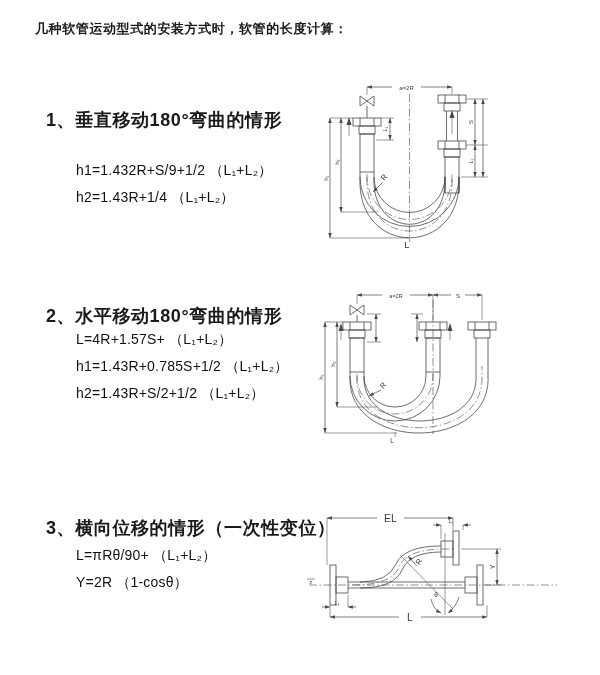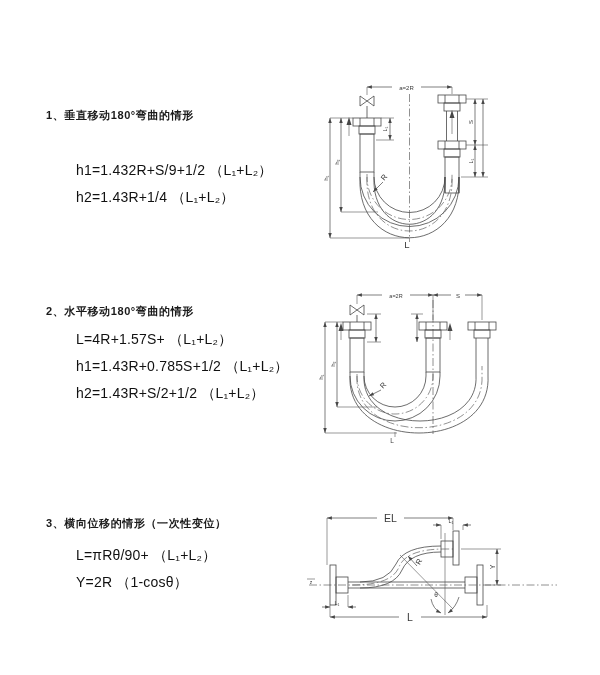--- a/index.html
+++ b/index.html
@@ -5,21 +5,21 @@
   html,body{margin:0;padding:0;background:#ffffff;}
   .page{
     position:relative;width:600px;height:675px;background:#ffffff;overflow:hidden;
     font-family:"Liberation Sans","DejaVu Sans",sans-serif;color:#1a1a1a;
   }
   .doc-title{
     position:absolute;left:35px;top:20px;font-size:13px;font-weight:700;
     letter-spacing:.6px;white-space:nowrap;
   }
   .sec-heading{
-    position:absolute;left:46px;font-size:11px;font-weight:700;
+    position:absolute;left:46px;font-size:18px;font-weight:700;
     letter-spacing:.6px;white-space:nowrap;
   }
   .formula{
     position:absolute;left:76px;font-size:14px;color:#111;
     letter-spacing:.2px;white-space:nowrap;
   }
   .h-s1{top:108px}.h-s2{top:304px}.h-s3{top:516px}
   .f-s1-0{top:135px}.f-s1-1{top:162px}.f-s1-2{top:189px}
   .f-s2-0{top:331px}.f-s2-1{top:358px}.f-s2-2{top:385px}
   .f-s3-0{top:547px}.f-s3-1{top:574px}.f-s3-2{top:600px}
@@ -32,20 +32,21 @@
   .solidfill{fill:#474747;stroke:none;}
   #d1{left:320px;top:78px;}
   #d2{left:315px;top:284px;}
   #d3{left:305px;top:503px;}
 </style>
 </head>
 <body>
 
 <div class="page">
 
+  <div class="doc-title">几种软管运动型式的安装方式时，软管的长度计算：</div>
 
   <div class="sec-heading h-s1">1、垂直移动180°弯曲的情形</div>
   <div class="formula f-s1-1">h1=1.432R+S/9+1/2 （L₁+L₂）</div>
   <div class="formula f-s1-2">h2=1.43R+1/4 （L₁+L₂）</div>
 
   <div class="sec-heading h-s2">2、水平移动180°弯曲的情形</div>
   <div class="formula f-s2-0">L=4R+1.57S+ （L₁+L₂）</div>
   <div class="formula f-s2-1">h1=1.43R+0.785S+1/2 （L₁+L₂）</div>
   <div class="formula f-s2-2">h2=1.43R+S/2+1/2 （L₁+L₂）</div>
 

